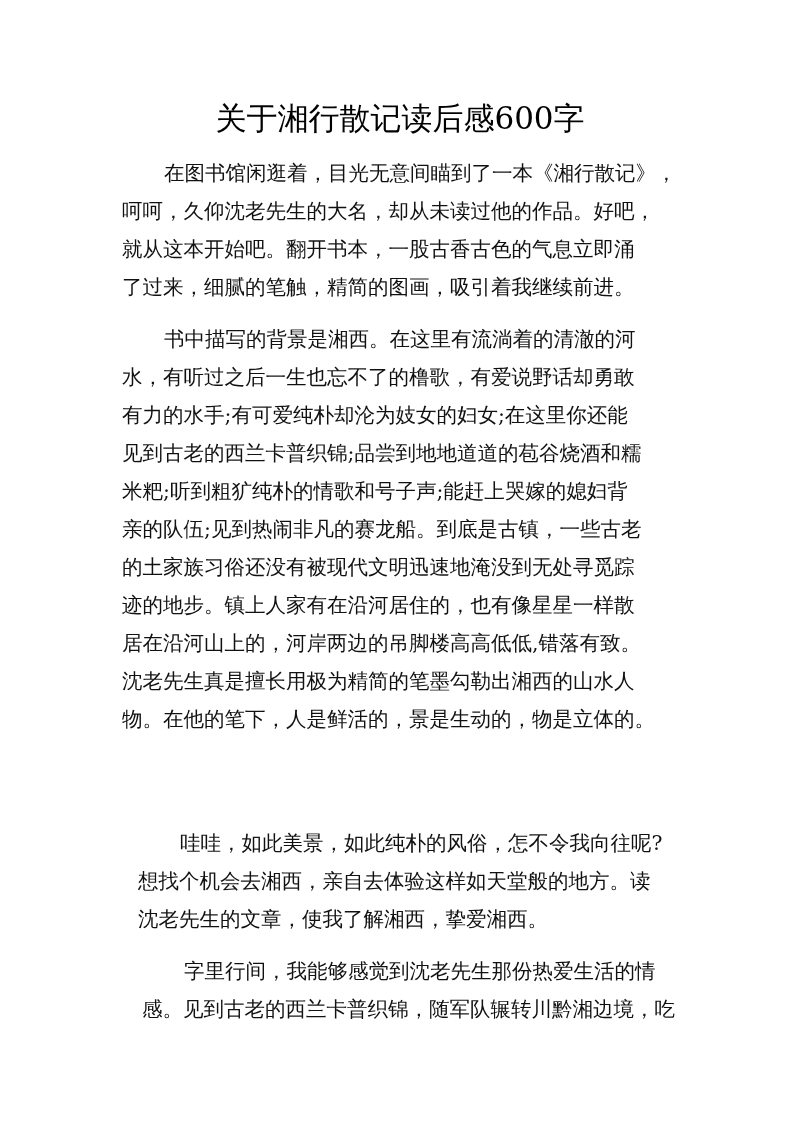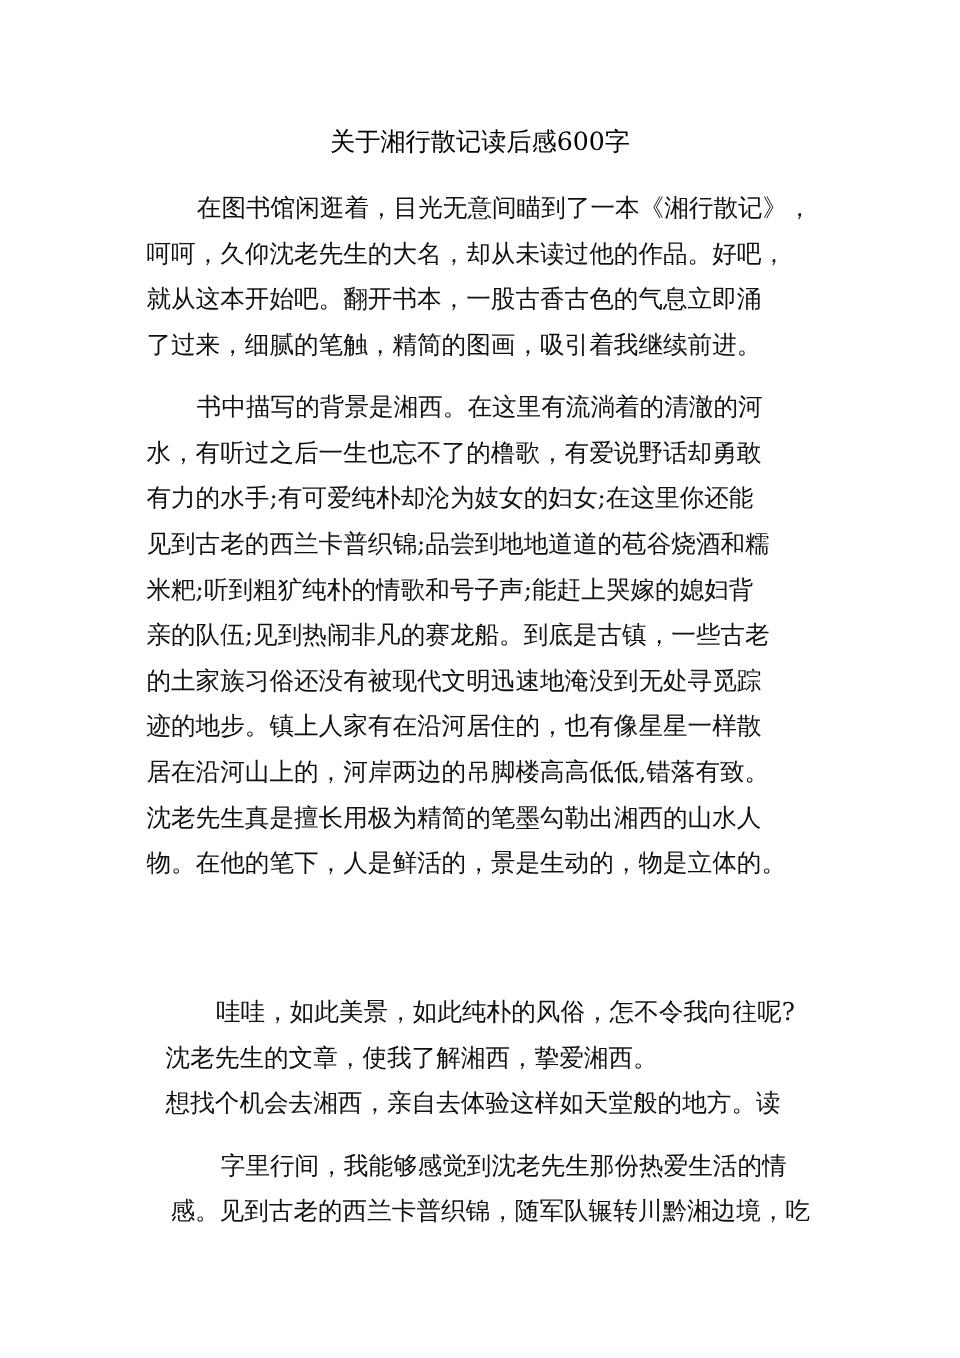--- a/index.html
+++ b/index.html
@@ -1,20 +1,20 @@
 <!DOCTYPE html>
 <html><head>
 <meta charset="utf-8">
 <style>
   html, body { margin: 0; padding: 0; background: #ffffff; }
   body { width: 800px; height: 1132px; overflow: hidden; position: relative;
          font-family: "DejaVu Serif", "Liberation Serif", serif; color: #111; }
   .page { position: absolute; left: 0; top: 0; width: 800px; height: 1132px; }
   .title { position: absolute; top: 98px; left: 0; width: 800px; text-align: center;
-           font-size: 21px; line-height: 40px; color: #000; letter-spacing: 0px; }
+           font-size: 31px; line-height: 40px; color: #000; letter-spacing: 0px; }
   .body { position: absolute; left: 122px; width: 560px; }
   .line { height: 38px; line-height: 38px; font-size: 20.5px; white-space: nowrap; letter-spacing: 0px; }
   .indent { padding-left: 42px; }
 </style>
 </head>
 <body>
 
 <div class="page">
   <div class="title">关于湘行散记读后感600字</div>
 
@@ -34,21 +34,21 @@
 
   <div class="body" style="top:154px;">
     <div class="line indent">在图书馆闲逛着，目光无意间瞄到了一本《湘行散记》，</div>
     <div class="line">呵呵，久仰沈老先生的大名，却从未读过他的作品。好吧，</div>
     <div class="line">就从这本开始吧。翻开书本，一股古香古色的气息立即涌</div>
     <div class="line">了过来，细腻的笔触，精简的图画，吸引着我继续前进。</div>
   </div>
 
   <div class="body" style="top:824px;margin-left:16px;">
     <div class="line indent">哇哇，如此美景，如此纯朴的风俗，怎不令我向往呢?</div>
+    <div class="line">想找个机会去湘西，亲自去体验这样如天堂般的地方。读</div>
     <div class="line">沈老先生的文章，使我了解湘西，挚爱湘西。</div>
-    <div class="line">想找个机会去湘西，亲自去体验这样如天堂般的地方。读</div>
   </div>
 
   <div class="body" style="top:952px;margin-left:20px;">
     <div class="line indent">字里行间，我能够感觉到沈老先生那份热爱生活的情</div>
     <div class="line">感。见到古老的西兰卡普织锦，随军队辗转川黔湘边境，吃</div>
   </div>
 </div>
 
 </body></html>

